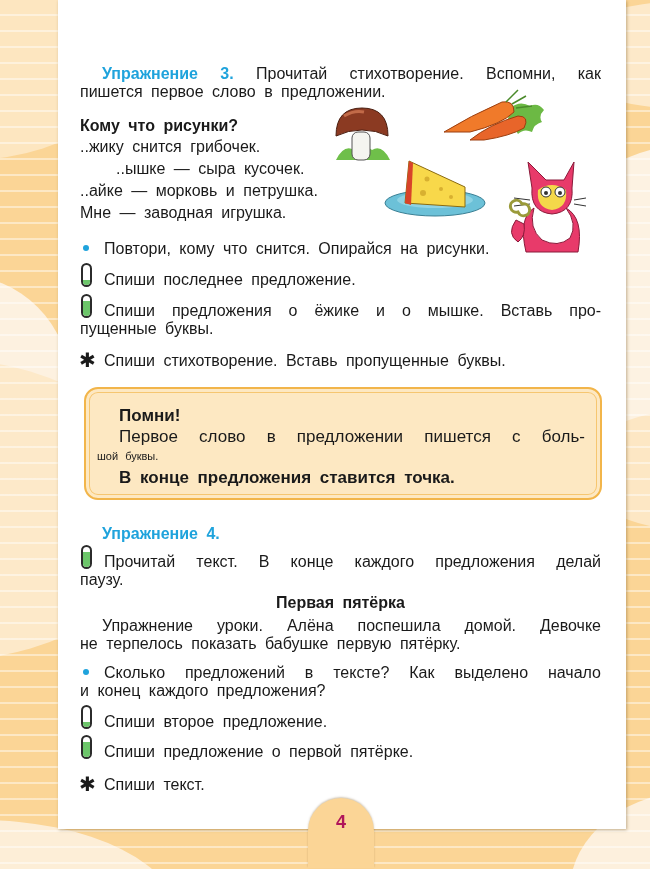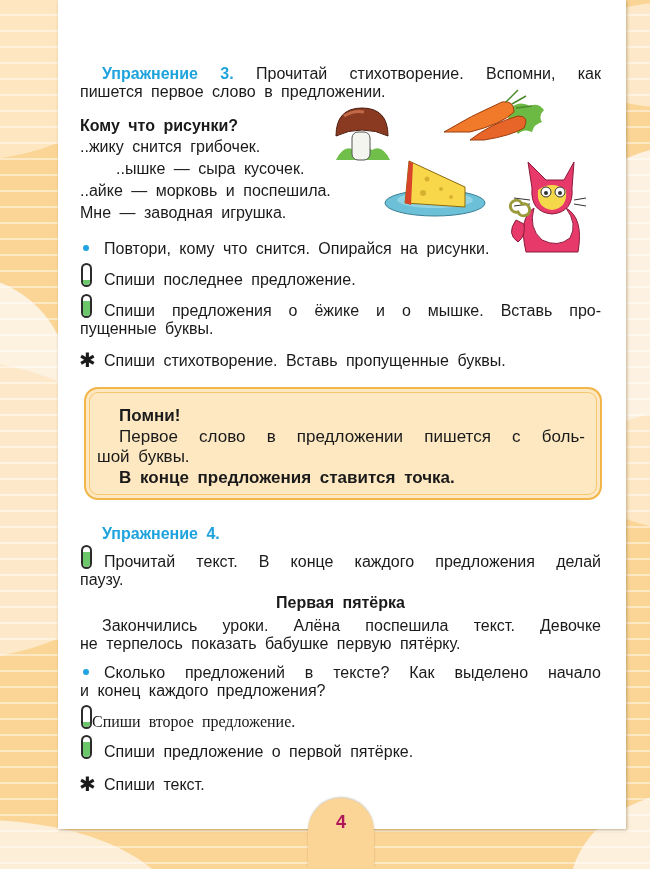--- a/index.html
+++ b/index.html
@@ -89,21 +89,21 @@
 
 <div class="p justify" style="left:80px; top:63px; width:521px;">
   <span style="padding-left:22px"></span><span class="blue">Упражнение 3.</span>
   <span>Прочитай стихотворение. Вспомни, как</span>
 </div>
 <div class="p" style="left:80px; top:81px;">пишется первое слово в предложении.</div>
 
 <div class="p bold" style="left:80px; top:115px;">Кому что рисунки?</div>
 <div class="p" style="left:80px; top:136px;">..жику снится грибочек.</div>
 <div class="p" style="left:80px; top:158px;margin-left:36px;">..ышке — сыра кусочек.</div>
-<div class="p" style="left:80px; top:180px;">..айке — морковь и поспешила.</div>
+<div class="p" style="left:80px; top:180px;">..айке — морковь и петрушка.</div>
 <div class="p" style="left:80px; top:202px;">Мне — заводная игрушка.</div>
 
 <svg class="pic" style="left:332px; top:104px;" width="60" height="62" viewBox="0 0 60 62">
   <path d="M4 56 Q12 40 22 46 Q30 38 40 46 Q50 40 58 56 Z" fill="#6fbf4a"></path>
   <rect x="20" y="28" width="18" height="28" rx="6" fill="#f5f5f0" stroke="#555" stroke-width="1"></rect>
   <path d="M4 32 Q4 4 30 4 Q56 4 56 32 Q44 26 30 26 Q16 26 4 32 Z" fill="#8b3a22" stroke="#4a1e10" stroke-width="1"></path>
   <path d="M12 12 Q22 6 32 8" stroke="#c26a48" stroke-width="3" fill="none"></path>
 </svg>
 <svg class="pic" style="left:440px; top:88px;" width="110" height="60" viewBox="0 0 110 60">
   <path d="M70 20 q10 -8 20 -2 q8 -4 14 4 q-6 6 -2 12 q-8 2 -10 10 q-8 -4 -14 2 q-4 -8 -12 -6 q2 -8 4 -20 z" fill="#6cb944"></path>
@@ -147,43 +147,43 @@
   </div>
 <div class="p justify" style="left:104px; top:300px; width:497px;">Спиши предложения о ёжике и о мышке. Вставь про-</div>
 <div class="p" style="left:80px; top:318px;">пущенные буквы.</div>
 
 <div class="star" style="left:79px; top:350px;">✱</div>
 <div class="p" style="left:104px; top:350px;">Спиши стихотворение. Вставь пропущенные буквы.</div>
 
 <div class="remember"></div>
 <div class="p bold" style="left:119px; top:405px; font-size:17px;">Помни!</div>
 <div class="p justify" style="left:119px; top:426px; width:466px; font-size:17px;">Первое слово в предложении пишется с боль-</div>
-<div class="p" style="left:97px; top:446px; font-size:17px;">шой буквы.</div>
+<div class="p" style="left:97px; top:446px; font-size:11px;">шой буквы.</div>
 <div class="p" style="left:119px; top:467px; font-size:17px;font-weight:bold;">В конце предложения ставится точка.</div>
 
 <div class="p blue" style="left:102px; top:523px;">Упражнение 4.</div>
 
 <div class="capsule full" style="left:81px; top:545px;">
     <div class="fill"></div>
   </div>
 <div class="p justify" style="left:104px; top:551px; width:497px;">Прочитай текст. В конце каждого предложения делай</div>
 <div class="p" style="left:80px; top:569px;">паузу.</div>
 
 <div class="p bold" style="left:80px; top:592px; width:521px; text-align:center;">Первая пятёрка</div>
-<div class="p justify" style="left:102px; top:615px; width:499px;">Закончились уроки. Алёна поспешила текст. Девочке</div>
+<div class="p justify" style="left:102px; top:615px; width:499px;">Упражнение уроки. Алёна поспешила домой. Девочке</div>
 <div class="p" style="left:80px; top:633px;">не терпелось показать бабушке первую пятёрку.</div>
 
 <div class="bullet-dot" style="left:83px; top:669px;"></div>
 <div class="p justify" style="left:104px; top:662px; width:497px;">Сколько предложений в тексте? Как выделено начало</div>
 <div class="p" style="left:80px; top:680px;">и конец каждого предложения?</div>
 
 <div class="capsule low" style="left:81px; top:705px;">
     <div class="fill"></div>
   </div>
-<div class="p" style="left:92px; top:711px;font-family:Liberation Serif, serif;">Спиши второе предложение.</div>
+<div class="p" style="left:104px; top:711px;">Спиши второе предложение.</div>
 
 <div class="capsule full" style="left:81px; top:735px;">
     <div class="fill"></div>
   </div>
 <div class="p" style="left:104px; top:741px;text-align:center;">Спиши предложение о первой пятёрке.</div>
 
 <div class="star" style="left:79px; top:774px;">✱</div>
 <div class="p" style="left:104px; top:774px;">Спиши текст.</div>
 
 <div class="pagenum">4</div>

